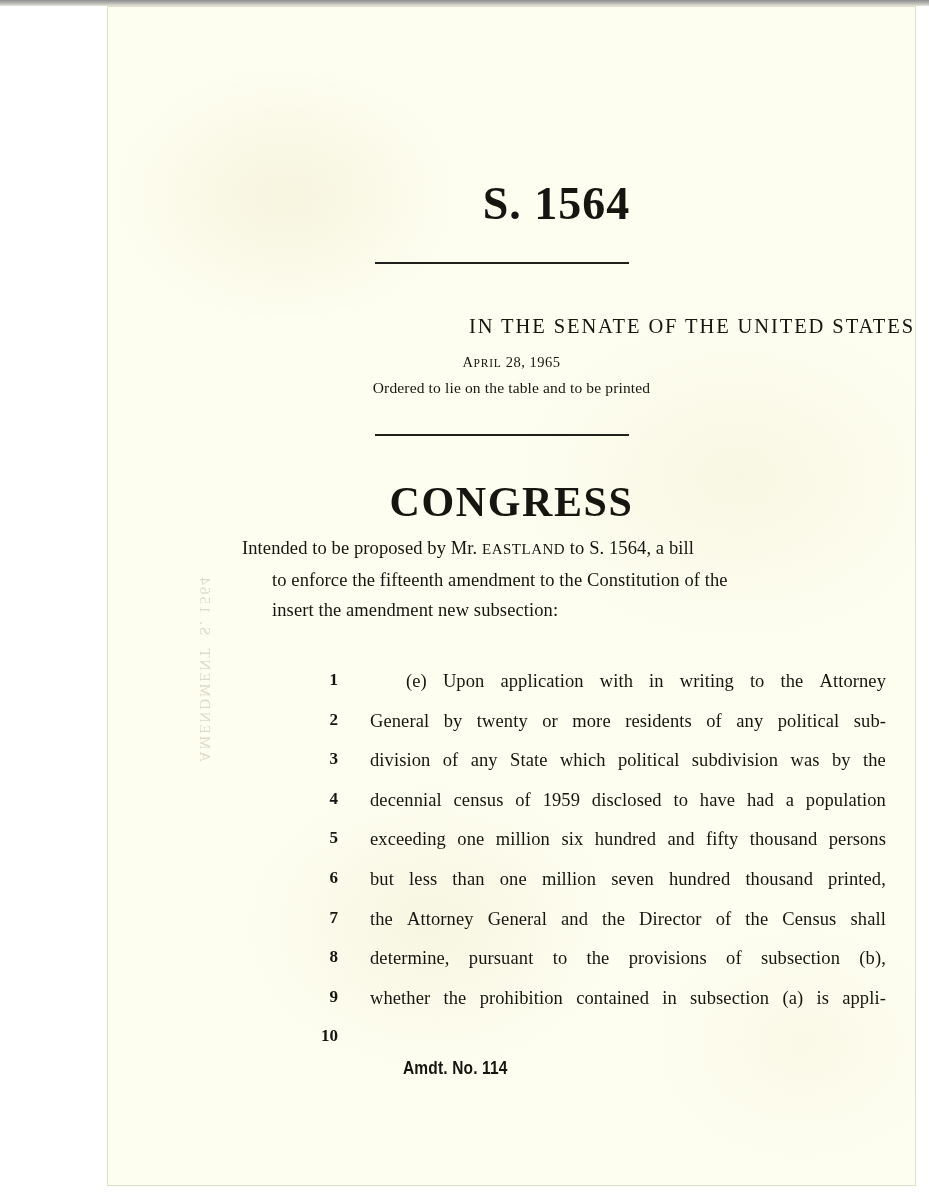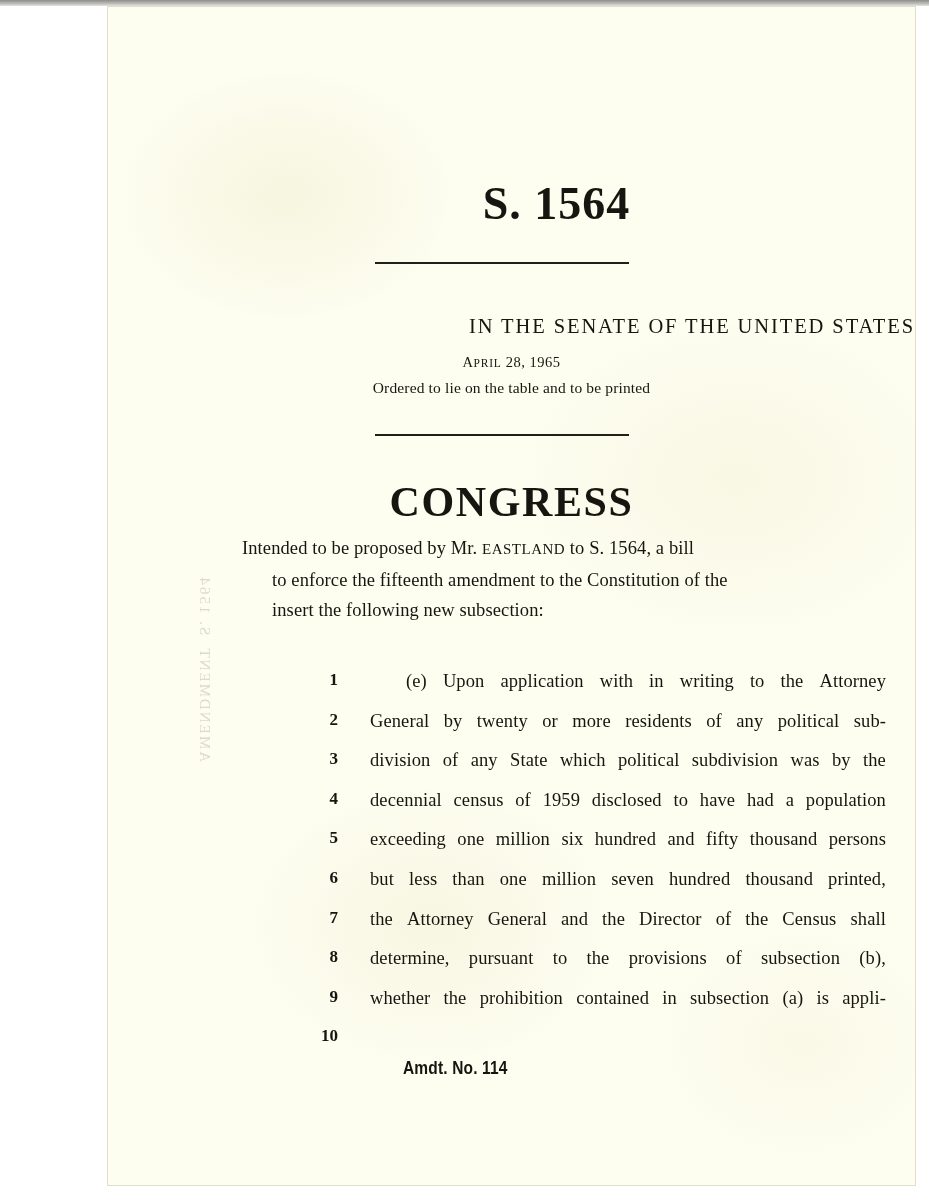--- a/index.html
+++ b/index.html
@@ -285,21 +285,21 @@
       <div class="date-line">A<span class="sc">PRIL</span> 28, 1965</div>
       <div class="ordered-line">Ordered to lie on the table and to be printed</div>
 
       <div class="rule rule-bottom"></div>
 
       <div class="amendment-heading">CONGRESS</div>
 
       <div class="intro">
         <div>Intended to be proposed by Mr. <span class="sc">EASTLAND</span> to S. 1564, a bill</div>
         <div class="ind">to enforce the fifteenth amendment to the Constitution of the</div>
-        <div class="ind last-line">insert the following new subsection:</div>
+        <div class="ind last-line">insert the amendment new subsection:</div>
       </div>
 
       <div class="body-lines">
 
         <div class="body-line">
           <div class="line-num">1</div>
           <div class="line-text justified">
               <span class="lead">(e)</span>
               <span>Upon</span>
               <span>application</span>

